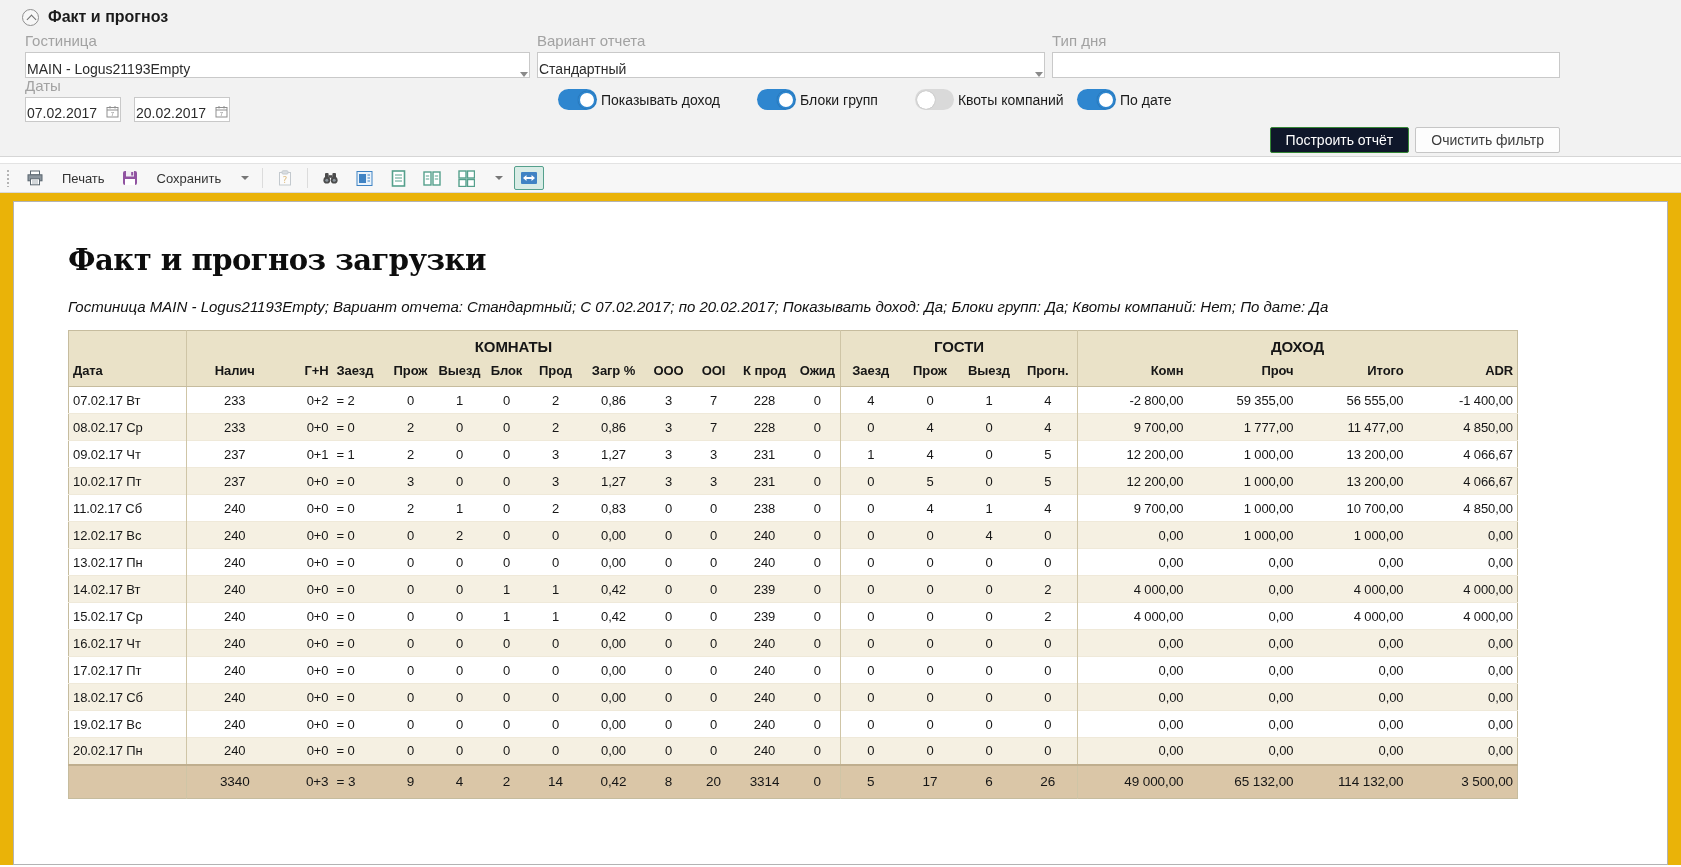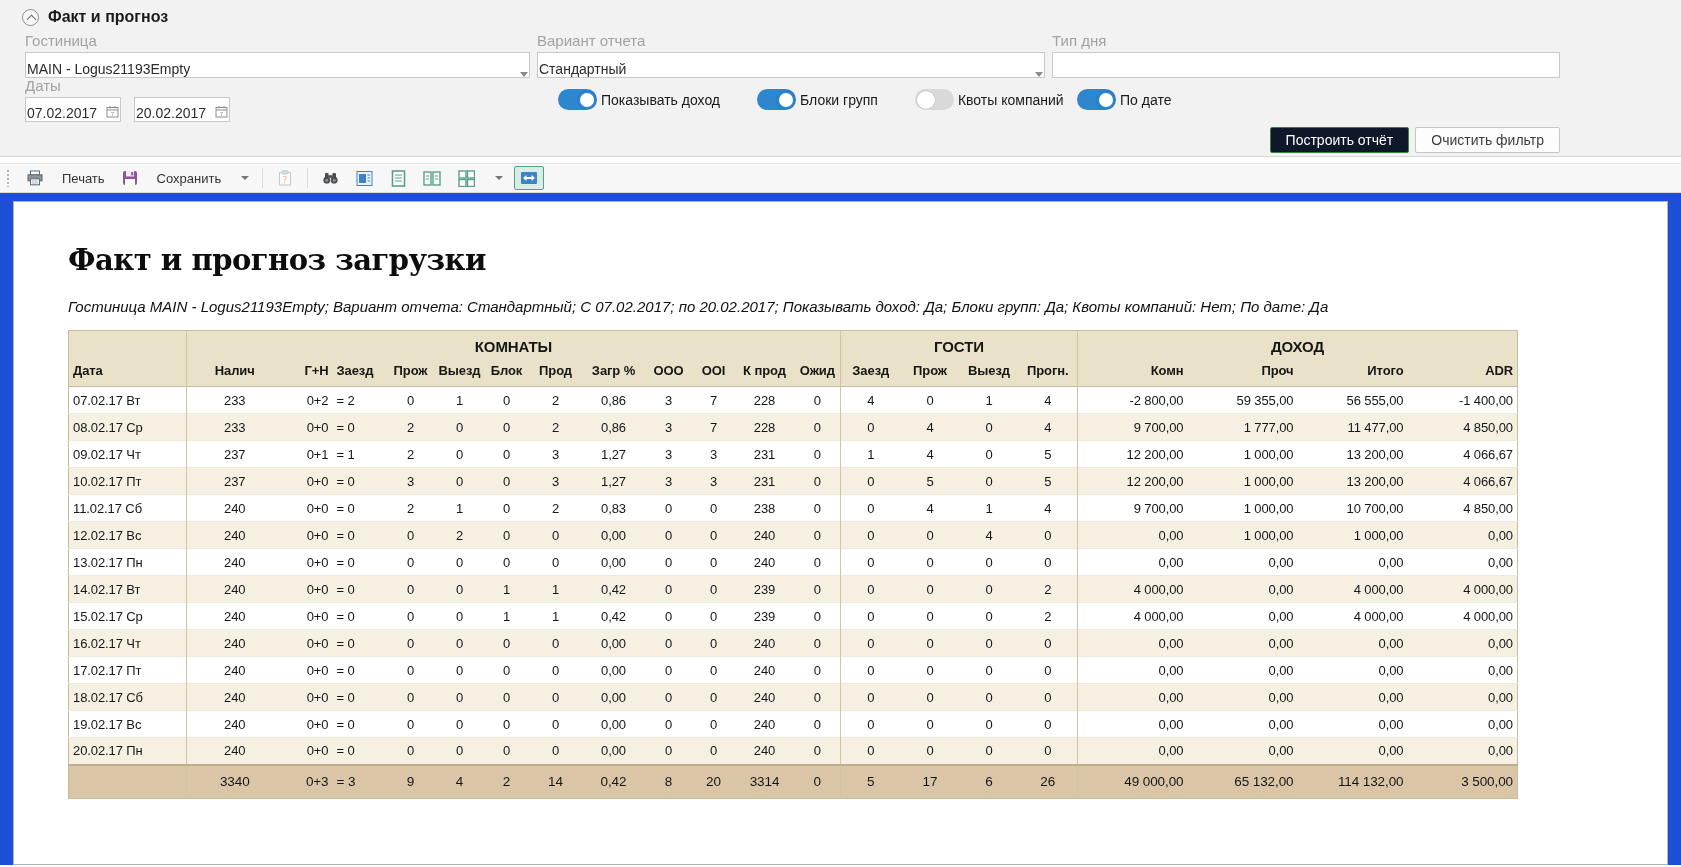--- a/index.html
+++ b/index.html
@@ -43,21 +43,21 @@
   .grip { width:5px; height:18px; margin-right:4px;
           background-image:radial-gradient(#b4b4b4 1px, transparent 1.2px); background-size:4px 4px; }
   .tb-btn { display:flex; align-items:center; gap:18px; padding:2px 5px; border-radius:2px; cursor:pointer; color:#333; font-size:13px; }
   .tb-sep { width:1px; height:20px; background:#dcdcdc; margin:0 2px; }
   .tb-caret { width:0;height:0;border-left:4px solid transparent;border-right:4px solid transparent;border-top:4px solid #777; margin-left:2px;}
   .tb-ico { width:18px; height:18px; display:flex; align-items:center; justify-content:center; }
   .tb-btn.disabled { opacity:.55; }
   .tb-btn.active { border:1px solid #55a08c; background:#d9ece6; }
 
   
-  .page-wrap { background:#1d4ed8; padding:8px 13px 0 13px; }
+  .page-wrap { background:#eab308; padding:8px 13px 0 13px; }
   .page { width:1655px; min-height:664px; background:#fff; border:1px solid #b3b3b3; padding:41px 0 30px 54px; }
   .rep-title { font-family:"DejaVu Serif", serif; font-size:29px; font-weight:bold; color:#0d0d0d; letter-spacing:-0.5px; }
   .rep-sub { margin-top:21px; font-size:15px; font-style:italic; color:#111; }
 
   table.rep { margin-top:15px; border-collapse:collapse; table-layout:fixed; font-size:13px; color:#161616; letter-spacing:-0.1px; border:1px solid #c6bc9e; }
   table.rep th, table.rep td { white-space:nowrap; overflow:hidden; padding:5px 4px; }
   thead th { background:#eae2c8; font-weight:bold; }
   thead tr.grp th { font-size:15px; padding:7px 4px 4px 4px; }
   thead tr.cols th { font-size:13px; padding:4px 4px 8px 4px; border-bottom:1px solid #c6bc9e; }
   tbody td { height:27px; }

